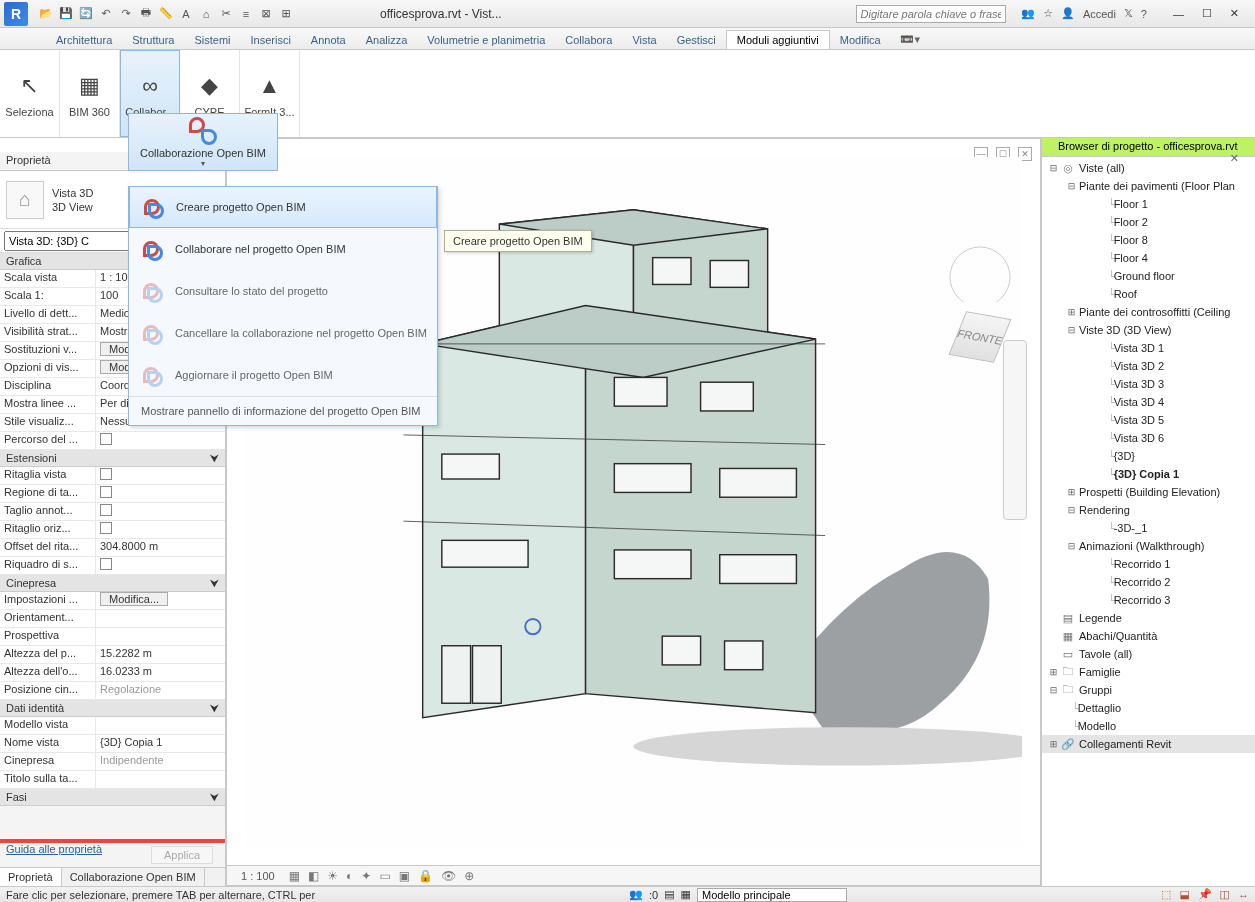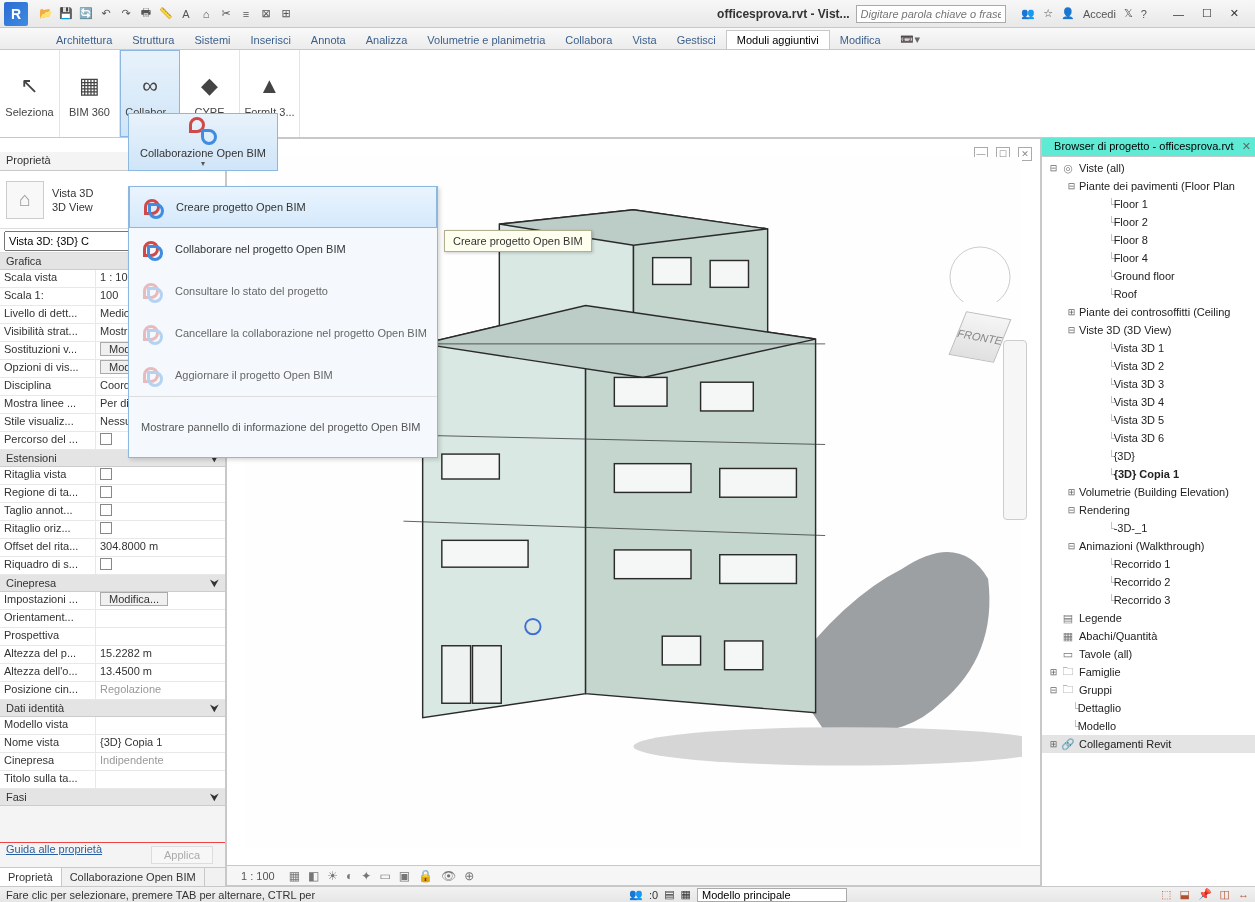--- a/index.html
+++ b/index.html
@@ -3,21 +3,21 @@
 <meta charset="utf-8">
 <style>
 * { box-sizing: border-box; margin: 0; padding: 0; font-family: "Segoe UI", Tahoma, sans-serif; font-size: 11px; }
 body { background: #fff; overflow: hidden; width: 1255px; height: 902px; position: relative; }
 
 
 .titlebar { height: 28px; background: linear-gradient(#f7f7f7,#e8e8e8); border-bottom: 1px solid #c8c8c8; display: flex; align-items: center; }
 .titlebar .app-icon { width: 24px; height: 24px; margin: 0 4px; background: linear-gradient(135deg,#2a6bd4,#3f8ce0); border-radius: 2px; color:#fff; font-weight:bold; display:flex; align-items:center; justify-content:center; font-size:14px; }
 .titlebar .qat { display:flex; align-items:center; gap:4px; padding:0 6px; height:100%; }
 .titlebar .qat span { width:16px; height:16px; color:#555; display:flex; align-items:center; justify-content:center; }
-.titlebar .title { flex:1; text-align:right; padding-left:80px; color:#333; font-size:12px;font-weight:bold;}
+.titlebar .title { flex:1; text-align:left; padding-left:80px; color:#333; font-size:12px;}
 .titlebar .search { width:150px; height:18px; border:1px solid #aaa; background:#fff; font-style:italic; color:#888; padding:0 4px; margin:0 6px;}
 .titlebar .right { display:flex; align-items:center; gap:8px; padding:0 10px; color:#555;}
 .titlebar .right span { cursor:default; }
 .win-controls { display:flex; align-items:center; gap:18px; padding:0 16px; color:#333; font-size:13px;}
 
 
 .ribbon-tabs { height:22px; background:linear-gradient(#f9f9f9,#ececec); border-bottom:1px solid #c8c8c8; display:flex; align-items:flex-end; padding-left:46px;}
 .ribbon-tabs .tab { padding:3px 10px; color:#3a5f8c; cursor:default; }
 .ribbon-tabs .tab.active { background:#fff; border:1px solid #c8c8c8; border-bottom:none; color:#000;}
 .ribbon-tabs .dots { padding:3px 10px; color:#666;}
@@ -33,59 +33,59 @@
 .dropdown-header { position:absolute; left:128px; top:113px; width:150px; height:58px; background:linear-gradient(#e8f2fb,#cfe5f8); border:1px solid #8bb7e0; display:flex; flex-direction:column; align-items:center; justify-content:center; z-index:50;}
 .dropdown-header .ico { width:28px; height:28px; }
 .dropdown-header .lbl { font-size:11px; margin-top:2px; color:#333;}
 .dropdown-header .arrow { font-size:8px; color:#555;}
 
 .dropdown-menu { position:absolute; left:128px; top:186px; width:310px; background:#f5f9fd; border:1px solid #8bb7e0; border-top:none; z-index:50; box-shadow:2px 2px 4px rgba(0,0,0,0.15);}
 .dropdown-menu .item { display:flex; align-items:center; height:42px; padding:0 10px; color:#666; gap:12px;}
 .dropdown-menu .item.enabled { color:#333;}
 .dropdown-menu .item.hover { background:linear-gradient(#eaf4fe,#d5e9fb); border:1px solid #8bb7e0;}
 .dropdown-menu .item .ico { width:24px; height:24px; display:flex; align-items:center; justify-content:center; font-size:18px; }
-.dropdown-menu .footer-item { padding:24px 12px; color:#555; border-top:1px solid #ddd;}
+.dropdown-menu .footer-item { padding:8px 12px; color:#555; border-top:1px solid #ddd;}
 
 .tooltip { position:absolute; left:444px; top:230px; background:#fffff0; border:1px solid #b0b090; padding:4px 8px; z-index:60; color:#333; box-shadow:1px 1px 3px rgba(0,0,0,0.2);}
 
 
 .prop-panel { position:absolute; left:0; top:152px; width:226px; bottom:16px; background:#f4f4f4; border-right:1px solid #c8c8c8; display:flex; flex-direction:column;}
 .prop-panel .hdr { height:19px; padding:2px 6px; border-bottom:1px solid #c8c8c8; color:#333; font-weight:normal;}
 .prop-panel .preview { height:58px; border-bottom:1px solid #ddd; display:flex; align-items:center; padding:6px; gap:8px; background:#fff;}
 .prop-panel .preview .cube-ico { width:38px; height:38px; border:1px solid #ccc; background:#f8f8f8; display:flex; align-items:center; justify-content:center; color:#999; font-size:20px;}
 .prop-panel .preview .txt { line-height:14px; color:#333;}
 .prop-panel .sel-row { height:24px; display:flex; align-items:center; padding:0 4px; border-bottom:1px solid #ddd; background:#fff;}
 .prop-panel .sel-row select { flex:1; font-size:11px; height:20px;}
 .prop-panel .section { background:#e4e4e4; padding:2px 6px; border-bottom:1px solid #ccc; color:#333;}
 .prop-panel .row { height:18px; display:flex; border-bottom:1px solid #e8e8e8; background:#fff;}
 .prop-panel .row .k { width:96px; padding:1px 4px; color:#333; border-right:1px solid #e8e8e8; overflow:hidden; white-space:nowrap; text-overflow:ellipsis;}
 .prop-panel .row .v { flex:1; padding:1px 4px; color:#333; overflow:hidden; white-space:nowrap;}
 .prop-panel .row .v.gray { color:#999;}
 .prop-panel .row .v .ck { width:12px; height:12px; border:1px solid #888; display:inline-block; background:#fff;}
 .prop-panel .row .v .btn { border:1px solid #aaa; padding:0 8px; background:#f0f0f0;}
-.prop-panel .foot { margin-top:auto; border-top:1px solid #ef4444;}
+.prop-panel .foot { margin-top:auto; border-top:4px solid #ef4444;}
 .prop-panel .foot .link { color:#2a5f9f; text-decoration:underline; padding:4px 6px;}
 .prop-panel .foot .apply { float:right; padding:2px 12px; margin:3px 12px; color:#aaa; border:1px solid #ddd; background:#f7f7f7;}
 .prop-panel .tabs-bot { display:flex; border-top:1px solid #c8c8c8; background:#f1f1f1;}
 .prop-panel .tabs-bot .t { padding:3px 8px; border-right:1px solid #c8c8c8; color:#333;}
 .prop-panel .tabs-bot .t.active { background:#fff;}
 
 
 .view { position:absolute; left:226px; top:138px; right:214px; bottom:36px; background:#fff; border:1px solid #c8c8c8;}
 .view .controls { position:absolute; right:8px; top:8px; display:flex; gap:8px; color:#888;}
 .view .controls span { width:14px; height:14px; border:1px solid #aaa; display:flex; align-items:center; justify-content:center; font-size:9px;}
 .view-content { position:absolute; inset:18px; overflow:hidden; background:#fefefe;}
 .view-content svg { width:100%; height:100%;}
 .view-bottom { position:absolute; left:226px; right:214px; bottom:16px; height:20px; border:1px solid #c8c8c8; border-top:none; background:#f6f6f6; display:flex; align-items:center; padding:0 8px; gap:8px; color:#555;}
 .view-bottom .scale { padding:0 6px;}
 .view-bottom .ico { font-size:12px; color:#777;}
 
 
 .browser { position:absolute; right:0; top:138px; width:214px; bottom:16px; background:#fff; border-left:1px solid #c8c8c8; display:flex; flex-direction:column;}
-.browser .hdr { height:19px; padding:2px 4px; border-bottom:1px solid #c8c8c8; background:#5eead4;text-align:center;}
+.browser .hdr { height:19px; padding:2px 16px; border-bottom:1px solid #c8c8c8; background:#bef264;}
 .browser .hdr .x { float:right; color:#666;}
 .browser .tree { flex:1; overflow:auto; padding:2px 0;}
 .tree-item { display:flex; align-items:center; height:18px; padding-right:4px; white-space:nowrap;}
 .tree-item .tw { width:11px; text-align:center; color:#666; font-size:9px; margin-right:2px;}
 .tree-item .ico { width:14px; text-align:center; color:#777; margin-right:4px;}
 .tree-item .lbl { color:#222;}
 .tree-item.bold .lbl { font-weight:bold;}
 .tree-item.sel { background:#e4e4e4;}
 .tree-item .branch { color:#bbb; font-family:monospace; letter-spacing:-1px;}
 
@@ -304,21 +304,21 @@
       <div class="row">
         <div class="k">Prospettiva</div>
         <div class="v gray"></div>
       </div>
       <div class="row">
         <div class="k">Altezza del p...</div>
         <div class="v">15.2282 m</div>
       </div>
       <div class="row">
         <div class="k">Altezza dell'o...</div>
-        <div class="v">13.4500 m</div>
+        <div class="v">16.0233 m</div>
       </div>
       <div class="row">
         <div class="k">Posizione cin...</div>
         <div class="v gray">Regolazione</div>
       </div>
       <div class="section">Dati identità<span style="float:right">⮟</span></div>
       <div class="row">
         <div class="k">Modello vista</div>
         <div class="v"><nessuno></nessuno></div>
       </div>
@@ -497,21 +497,21 @@
       <div class="tree-item" style="padding-left: 42px;">
         <span class="branch" style="padding-left:24px">└ </span>
         <span class="lbl">{3D}</span>
       </div>
       <div class="tree-item bold" style="padding-left: 42px;">
         <span class="branch" style="padding-left:24px">└ </span>
         <span class="lbl">{3D} Copia 1</span>
       </div>
       <div class="tree-item" style="padding-left: 24px;">
         <span class="tw">⊞</span>
-        <span class="lbl">Volumetrie (Building Elevation)</span>
+        <span class="lbl">Prospetti (Building Elevation)</span>
       </div>
       <div class="tree-item" style="padding-left: 24px;">
         <span class="tw">⊟</span>
         <span class="lbl">Rendering</span>
       </div>
       <div class="tree-item" style="padding-left: 42px;">
         <span class="branch" style="padding-left:24px">└ </span>
         <span class="lbl">-3D-_1</span>
       </div>
       <div class="tree-item" style="padding-left: 24px;">

